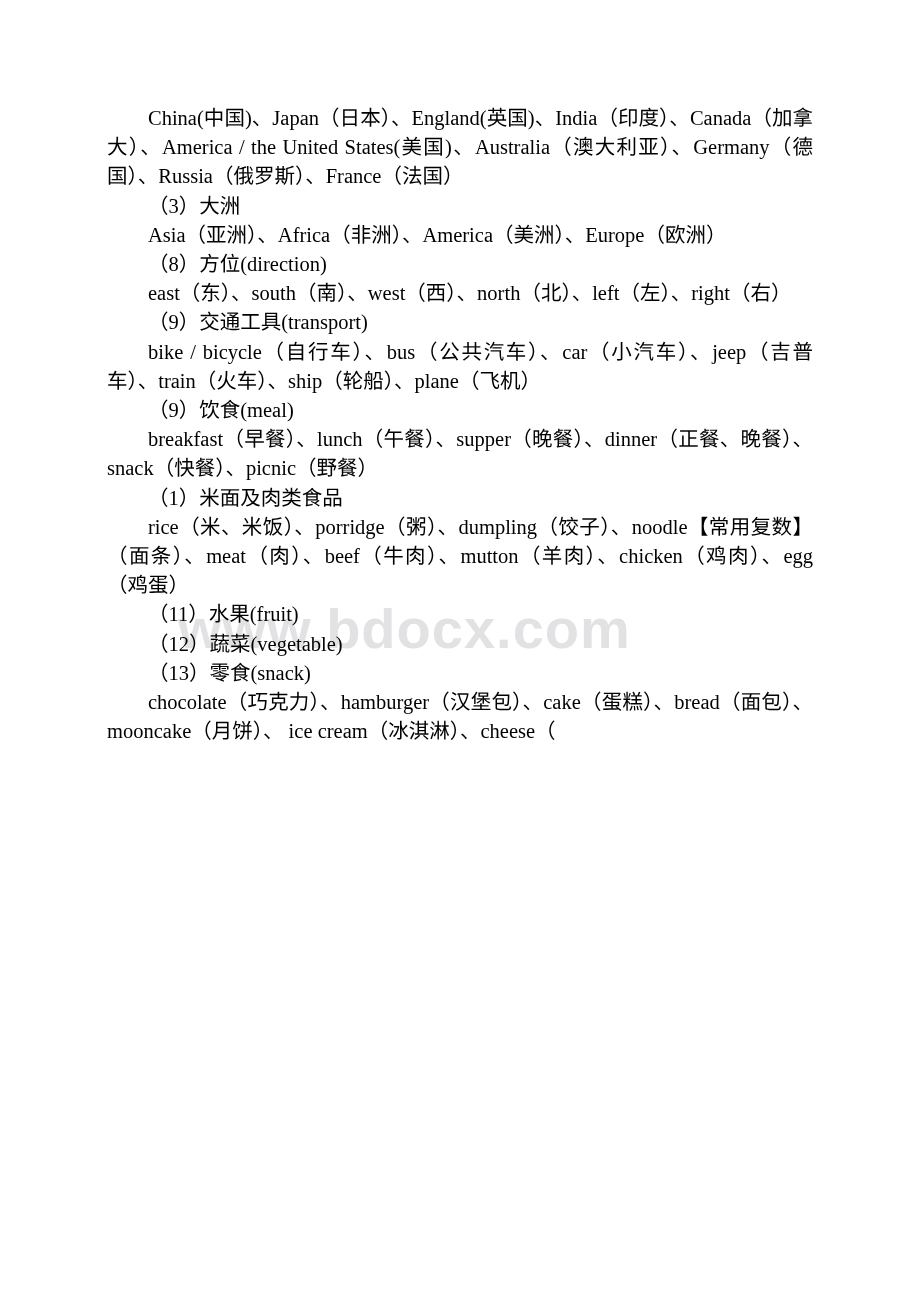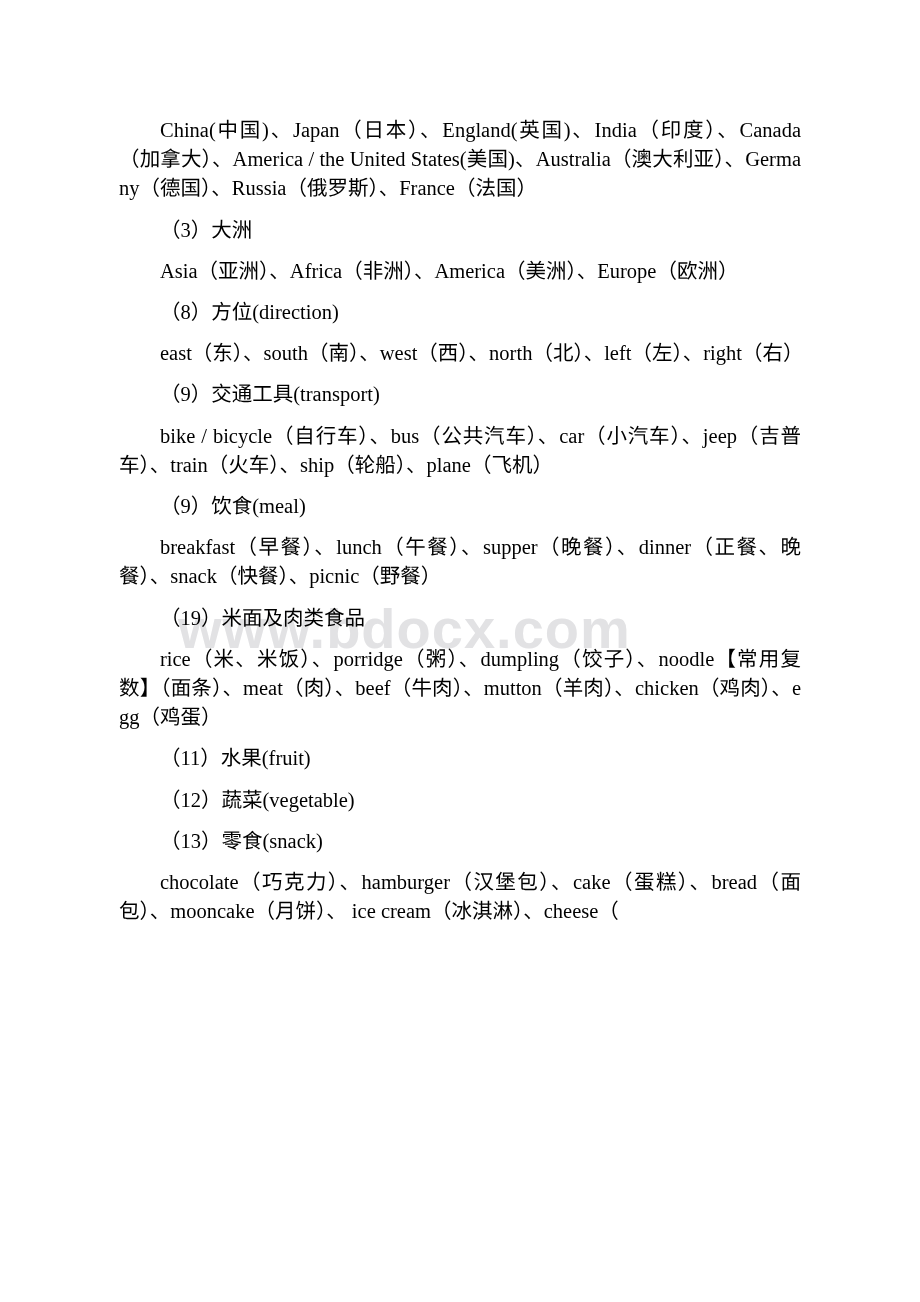--- a/index.html
+++ b/index.html
@@ -32,21 +32,21 @@
     z-index: 0;
   }
   .content {
     position: absolute;
     left: 107px;
     top: 104px;
     width: 706px;
     z-index: 1;
   }
   p {
-    margin: 12px;
+    margin: 0;
     font-family: "Liberation Serif", "DejaVu Serif", serif;
     font-size: 20.5px;
     line-height: 29.2px;
     color: #000000;
     text-align: justify;
     text-justify: inter-ideograph;
     word-break: break-all;
     hyphens: none;
   }
   p.indent {
@@ -79,21 +79,21 @@
     <p class="indent block">east（东）、south（南）、west（西）、north（北）、left（左）、right（右）</p>
 
     <p class="heading block">（9）交通工具(transport)</p>
 
     <p class="indent block">bike / bicycle（自行车）、bus（公共汽车）、car（小汽车）、jeep（吉普车）、train（火车）、ship（轮船）、plane（飞机）</p>
 
     <p class="heading block">（9）饮食(meal)</p>
 
     <p class="indent block">breakfast（早餐）、lunch（午餐）、supper（晚餐）、dinner（正餐、晚餐）、snack（快餐）、picnic（野餐）</p>
 
-    <p class="heading block">（19）米面及肉类食品</p>
+    <p class="heading block">（1）米面及肉类食品</p>
 
     <p class="indent block">rice（米、米饭）、porridge（粥）、dumpling（饺子）、noodle【常用复数】（面条）、meat（肉）、beef（牛肉）、mutton（羊肉）、chicken（鸡肉）、egg（鸡蛋）</p>
 
     <p class="heading block">（11）水果(fruit)</p>
 
 
     <p class="heading block">（12）蔬菜(vegetable)</p>
 
 
     <p class="heading block">（13）零食(snack)</p>

